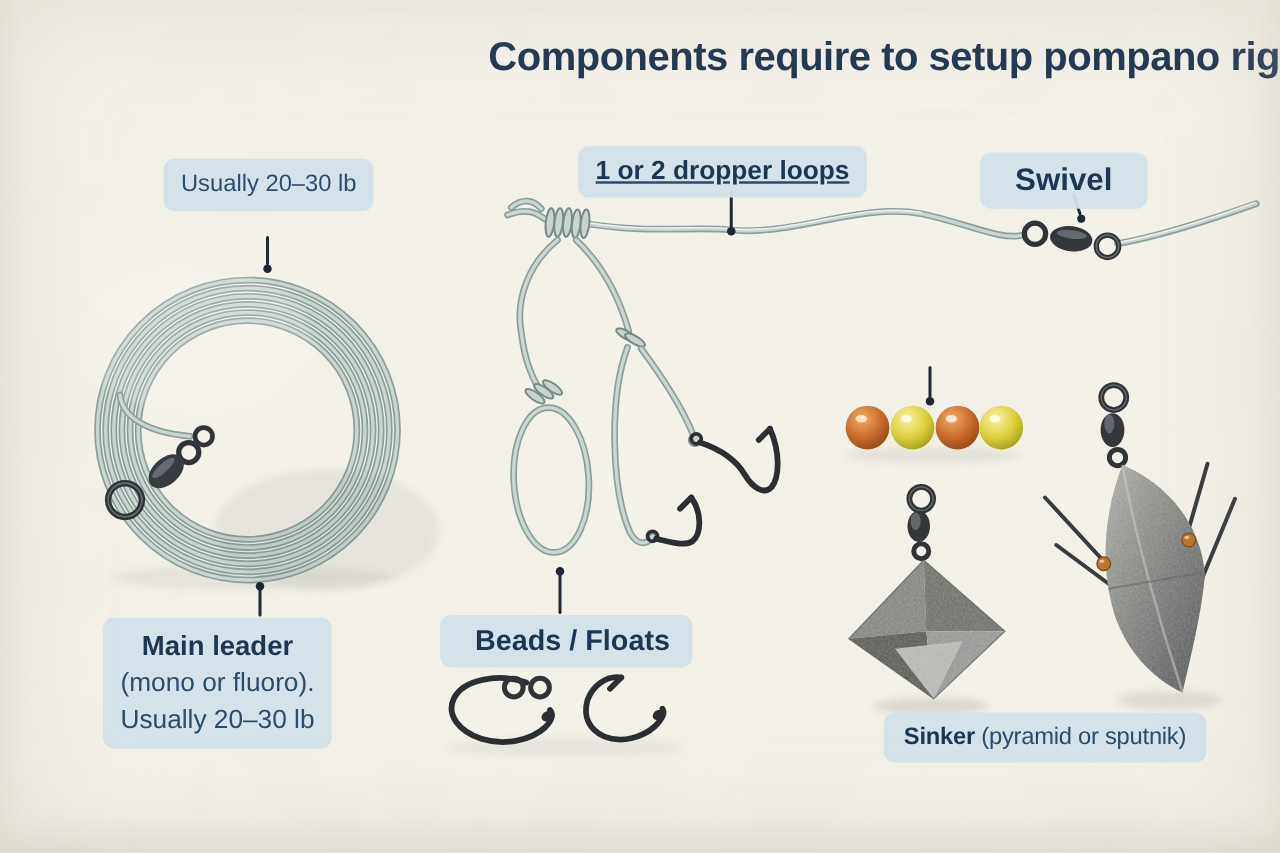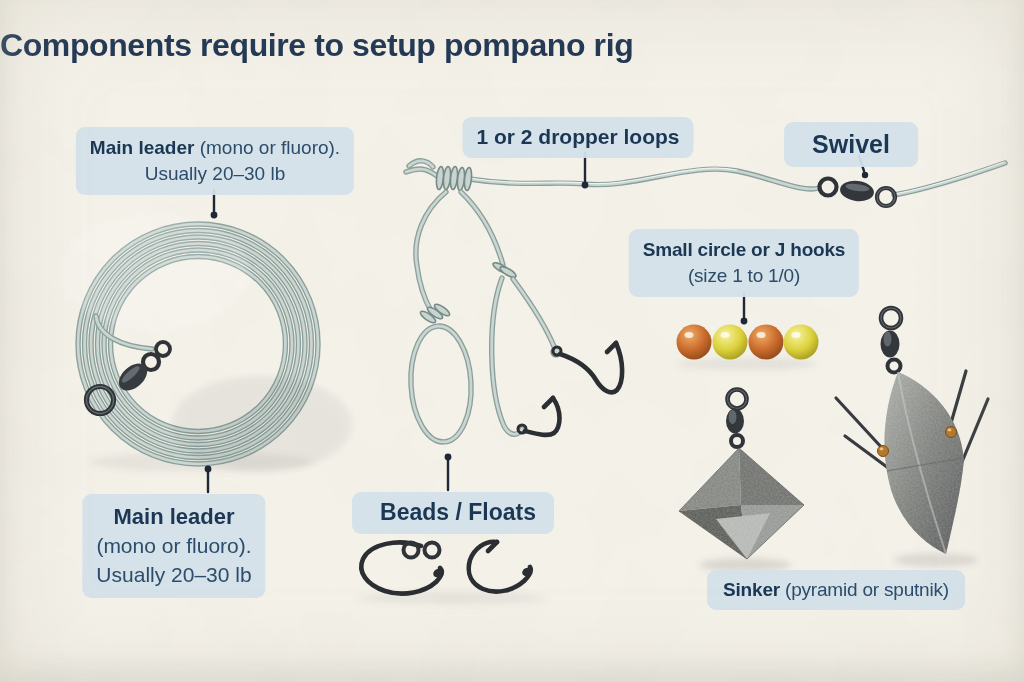--- a/index.html
+++ b/index.html
@@ -5,21 +5,21 @@
   html,body{margin:0;padding:0;background:#e8e6e0;}
   .stage{
     position:relative;width:1024px;height:682px;overflow:hidden;
     background:#f5f2ea;
     font-family:"Liberation Sans",sans-serif;
   }
   .scene{position:absolute;inset:0;}
   .vignette{position:absolute;inset:0;pointer-events:none;
     box-shadow:inset 0 0 90px rgba(185,180,163,0.28), inset 0 -14px 22px rgba(160,158,148,0.18);}
   .title{
-    position:absolute;top:27px;left:0;right:0;text-align:left;
+    position:absolute;top:27px;left:0;right:0;text-align:right;
     font-size:32px;font-weight:700;letter-spacing:-0.4px;color:#1f3552;
   }
   .label{
     position:absolute;transform:translateX(-50%);
     background:rgba(211,224,233,0.95);border-radius:9px;
     padding:8px 14px;text-align:center;color:#2d4c6b;
     font-size:20px;line-height:1.38;white-space:nowrap;
   }
   .label b{color:#1b3754;font-weight:700;}
   .label-leader-top{font-size:19px;}
@@ -274,36 +274,31 @@
       <circle cx="208" cy="469" r="3.4" class="dot"></circle>
         <line x1="208" y1="472" x2="208" y2="492" class="ptr"></line>
       <circle cx="448" cy="457" r="3.4" class="dot"></circle>
         <line x1="448" y1="460" x2="448" y2="490" class="ptr"></line>
     </g>
   </svg>
 
   <div class="title">Components require to setup pompano rig</div>
 
   <div class="label label-leader-top" style="left:215px;top:127px;">
-    <div><b>Main leader</b><span> (mono or fluoro).</span></div>
     <div>Usually 20–30 lb</div>
   </div>
 
-  <div class="label label-dropper" style="left:578px;top:117px;">
+  <div class="label label-dropper" style="left:578px;top:117px;text-decoration:underline;">
     <b>1 or 2 dropper loops</b>
   </div>
 
   <div class="label label-swivel" style="left:851px;top:122px;">
     <b>Swivel</b>
   </div>
 
-  <div class="label label-hooks" style="left:744px;top:229px;">
-    <div><b>Small circle or J hooks</b></div>
-    <div>(size 1 to 1/0)</div>
-  </div>
 
   <div class="label label-leader-bottom" style="left:174px;top:494px;">
     <div><b>Main leader</b></div>
     <div>(mono or fluoro).</div>
     <div>Usually 20–30 lb</div>
   </div>
 
   <div class="label label-beads" style="left:453px;top:492px;padding-left:28px;">
     <b>Beads / Floats</b>
   </div>

